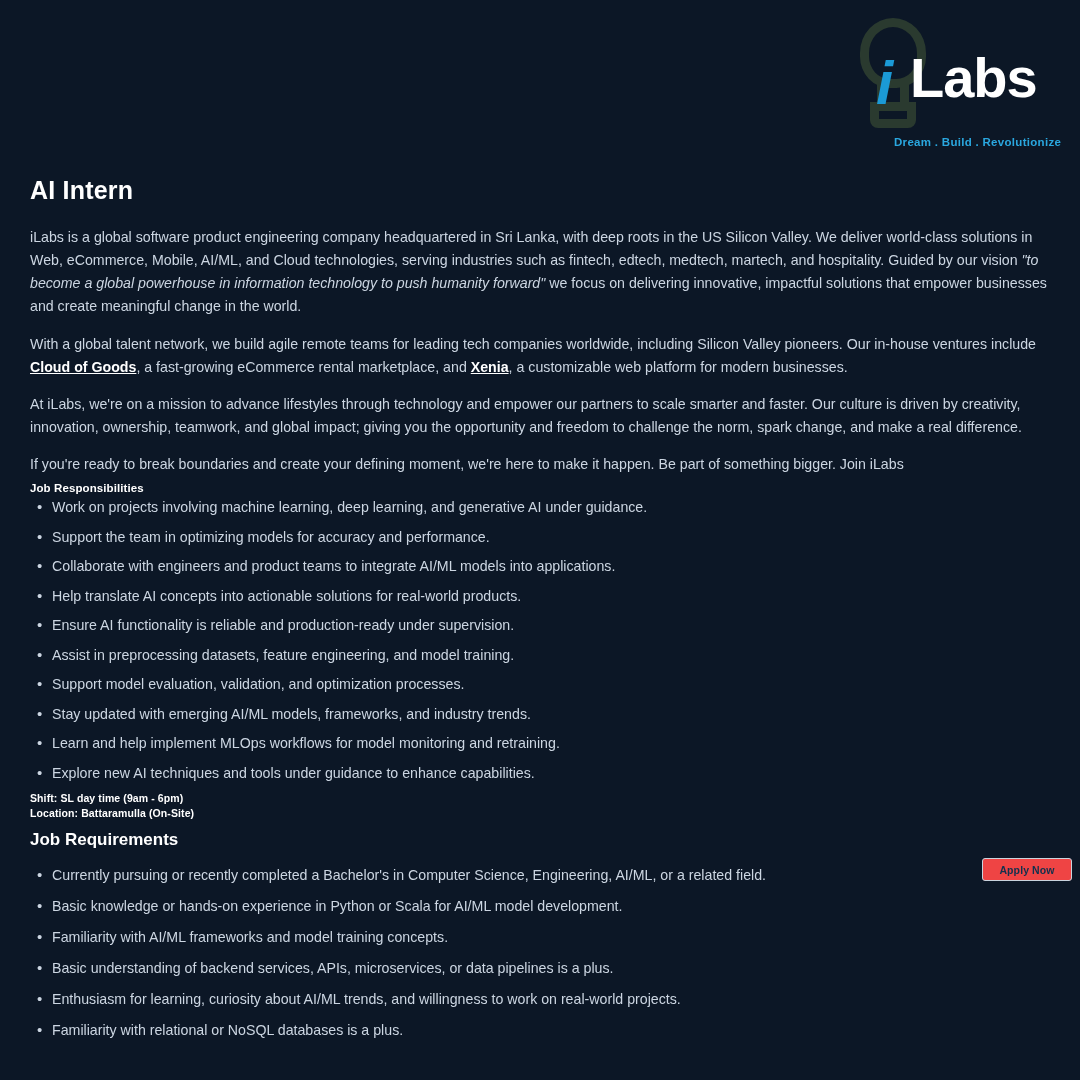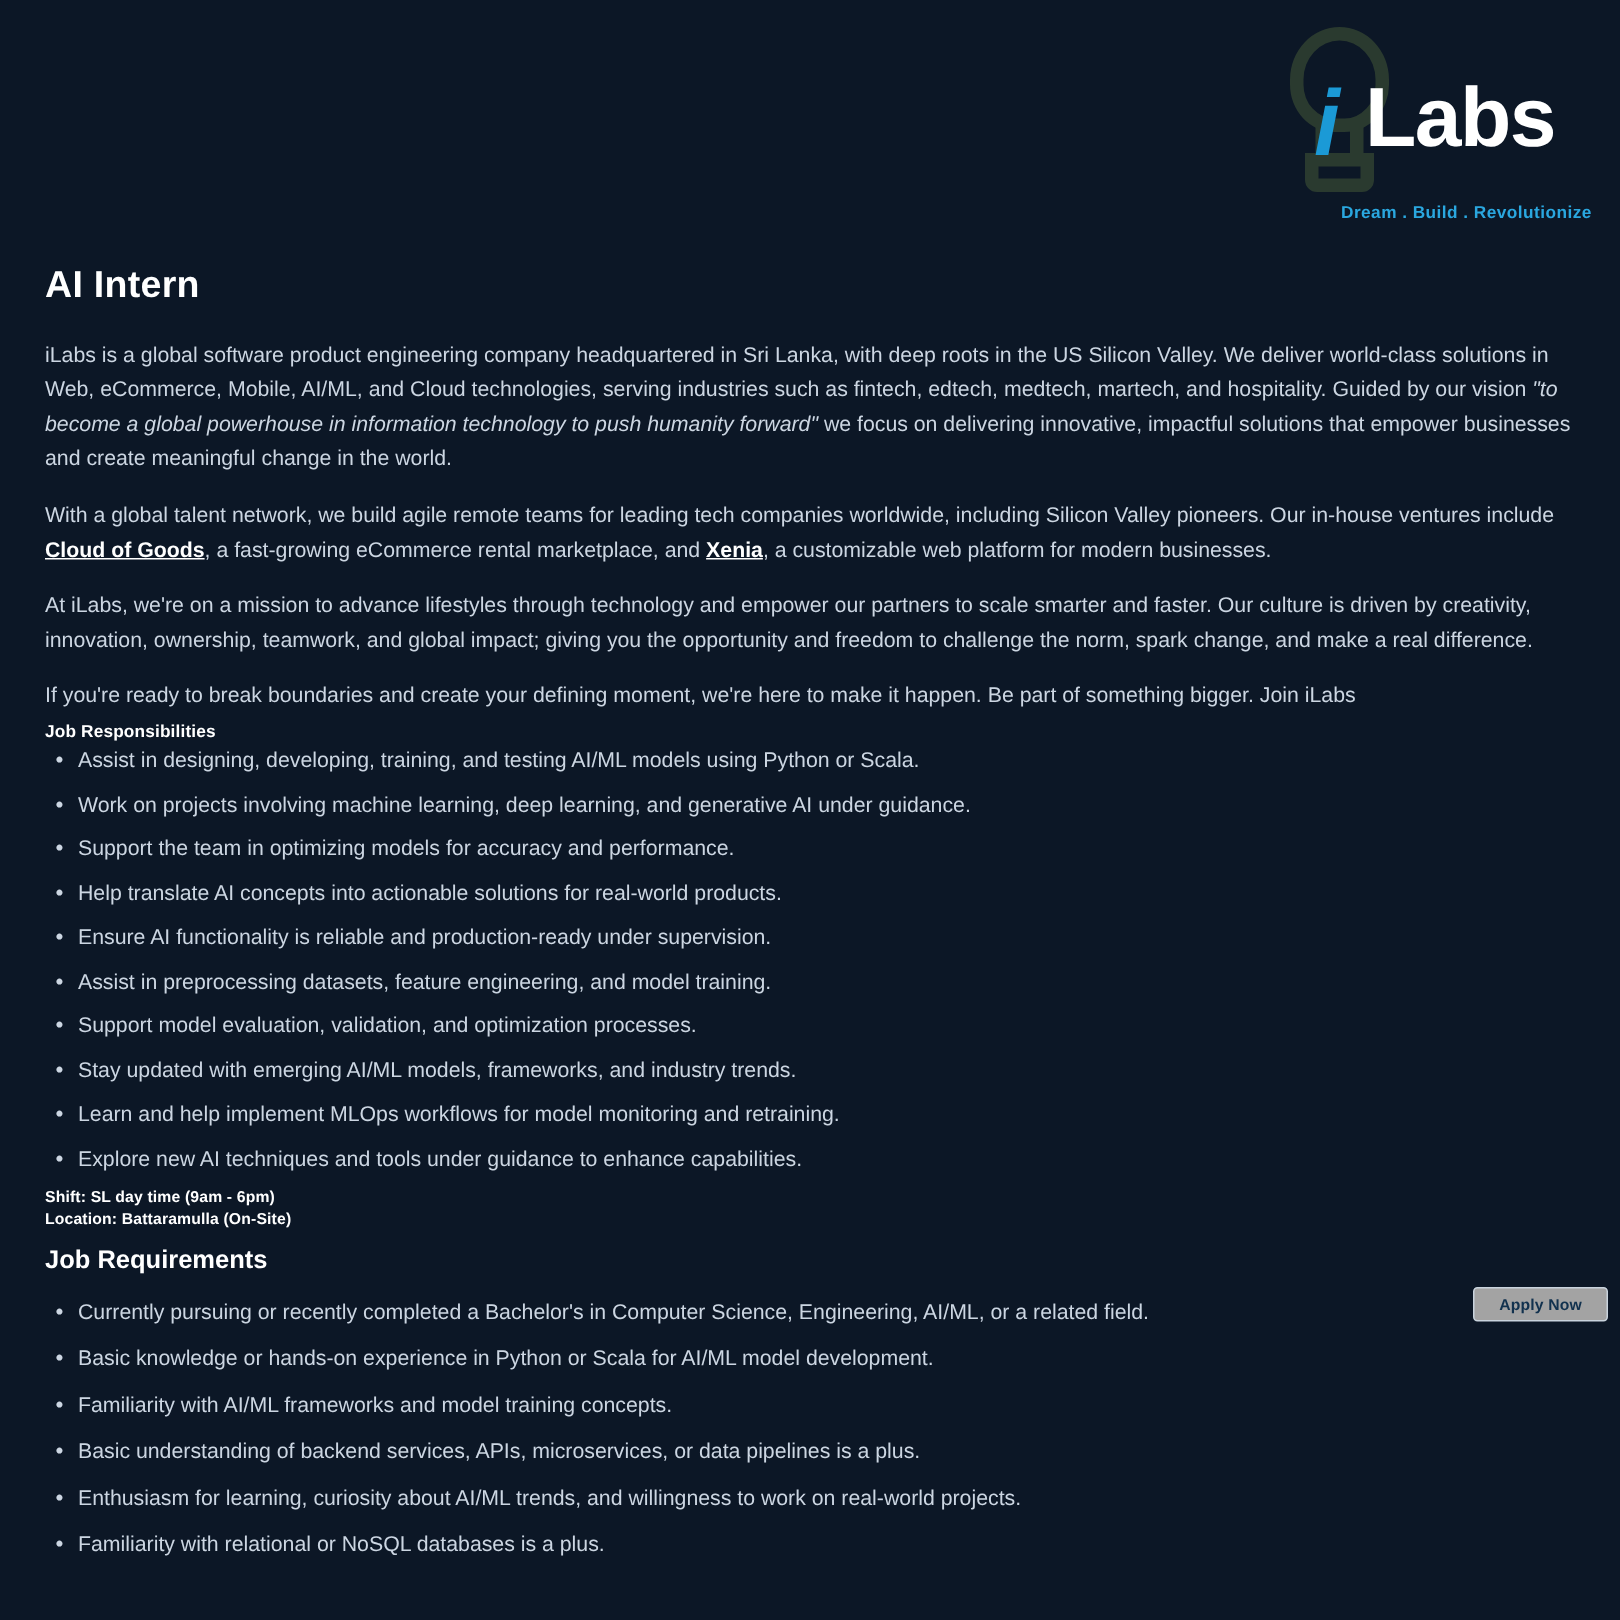--- a/index.html
+++ b/index.html
@@ -176,21 +176,21 @@
     letter-spacing: 0.1px;
   }
 
   
   .apply-btn {
     position: absolute;
     left: 982px;
     top: 858px;
     width: 90px;
     height: 23px;
-    background: #a3a3a3;
+    background: #ef4444;
     border: 1px solid #c9d3dd;
     border-radius: 3px;
     color: #11314e;
     font-size: 10.5px;
     font-weight: 700;
     display: flex;
     align-items: center;
     justify-content: center;
     cursor: pointer;
     letter-spacing: 0.1px;
@@ -222,23 +222,23 @@
 
     <p class="para"><span>With a global talent network, we build agile remote teams for leading tech companies worldwide, including Silicon Valley pioneers. Our in-house ventures include </span><a class="inline-link" href="#">Cloud of Goods</a><span>, a fast-growing eCommerce rental marketplace, and </span><a class="inline-link" href="#">Xenia</a><span>, a customizable web platform for modern businesses.</span></p>
 
     <p class="para">At iLabs, we're on a mission to advance lifestyles through technology and empower our partners to scale smarter and faster. Our culture is driven by creativity, innovation, ownership, teamwork, and global impact; giving you the opportunity and freedom to challenge the norm, spark change, and make a real difference.</p>
 
     <p class="para tight">If you're ready to break boundaries and create your defining moment, we're here to make it happen. Be part of something bigger. Join iLabs</p>
 
     <h2 class="sec-small">Job Responsibilities</h2>
 
     <ul class="bullets">
-      <li>Assist in designing, developing, training, and testing AI/ML models using Python or Scala.</li>
       <li>Work on projects involving machine learning, deep learning, and generative AI under guidance.</li>
       <li>Support the team in optimizing models for accuracy and performance.</li>
+      <li>Collaborate with engineers and product teams to integrate AI/ML models into applications.</li>
       <li>Help translate AI concepts into actionable solutions for real-world products.</li>
       <li>Ensure AI functionality is reliable and production-ready under supervision.</li>
       <li>Assist in preprocessing datasets, feature engineering, and model training.</li>
       <li>Support model evaluation, validation, and optimization processes.</li>
       <li>Stay updated with emerging AI/ML models, frameworks, and industry trends.</li>
       <li>Learn and help implement MLOps workflows for model monitoring and retraining.</li>
       <li>Explore new AI techniques and tools under guidance to enhance capabilities.</li>
     </ul>
 
     <div class="meta-line">Shift: SL day time (9am - 6pm)</div>

